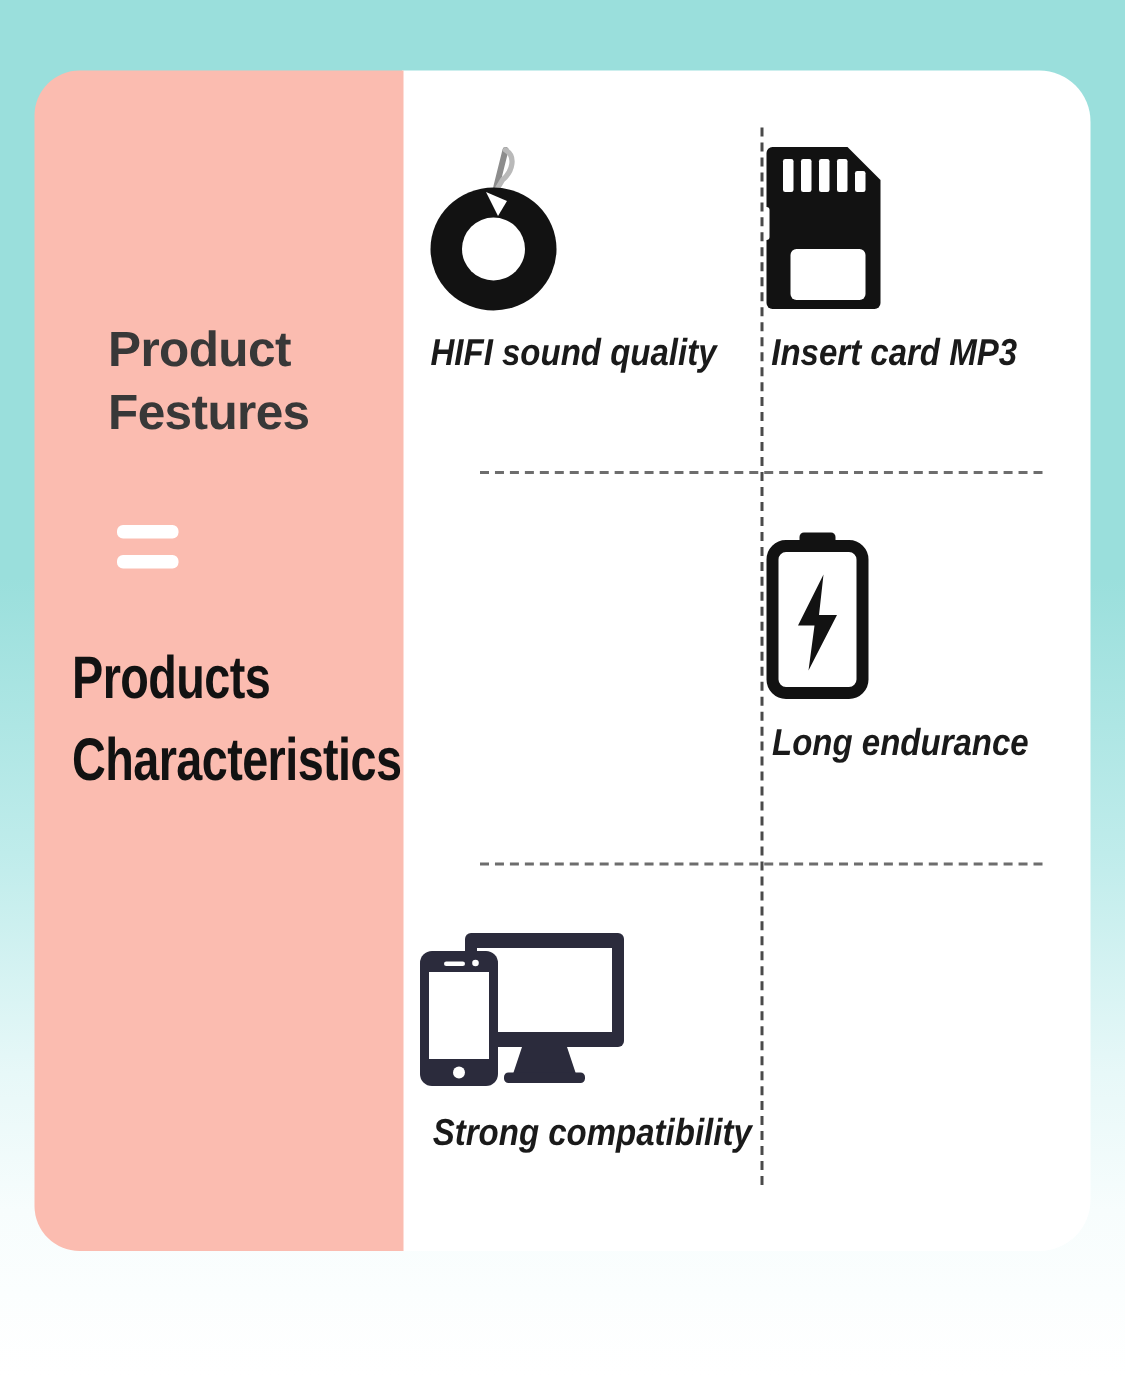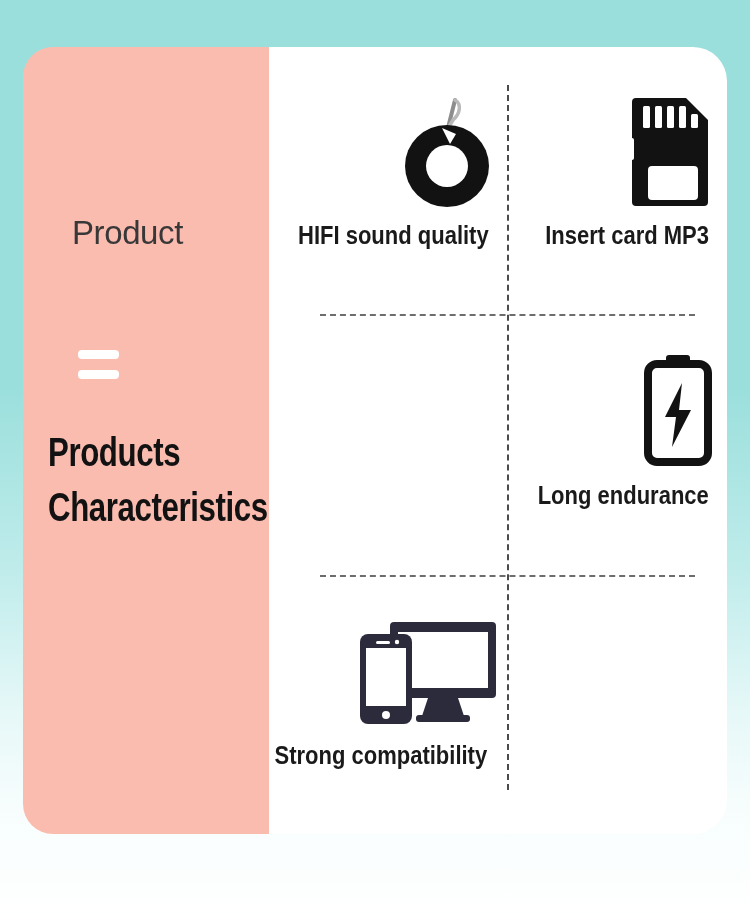--- a/index.html
+++ b/index.html
@@ -64,21 +64,21 @@
     height: 787px;
   }
 
   #heading-main {
     position: absolute;
     left: 49px;
     top: 165px;
     width: 200px;
     color: #383838;
     font-family: "Liberation Sans", sans-serif;
-    font-weight: normal;
+    font-weight: bold;
     font-size: 33px;
     line-height: 42px;
     letter-spacing: -0.4px;
   }
 
   #divider-marks {
     position: absolute;
     left: 55px;
     top: 303px;
   }
@@ -116,25 +116,26 @@
     height: 787px;
     z-index: 3;
   }
 
   .feature-cell {
     position: absolute;
     width: 228px;
     height: 245px;
     display: flex;
     flex-direction: column;
-    align-items: flex-end;
+    align-items: flex-start;
     justify-content: flex-start;
+    font-style: italic;
   }
   .cell-c0 { left: 6px; }
-  .cell-c1 { left: 224px; }
+  .cell-c1 { left: 235px; }
   .cell-r0 { top: 40px; }
   .cell-r1 { top: 300px; }
   .cell-r2 { top: 560px; }
 
   .feature-icon {
     height: 118px;
     display: flex;
     align-items: center;
     justify-content: center;
     margin-top: 6px;
@@ -176,20 +177,21 @@
 </head>
 <body>
 
 <div id="poster">
 
   <div id="pink-panel">
     <div id="left-content">
 
       <div id="heading-main">
         <div>Product</div>
+        <div>Festures</div>
       </div>
 
       <div id="divider-marks">
         <div class="divider-bar"></div>
         <div class="divider-bar"></div>
       </div>
 
       <div id="heading-sub">
         <span class="sub-line">Products</span>
         <span class="sub-line">Characteristics</span>

